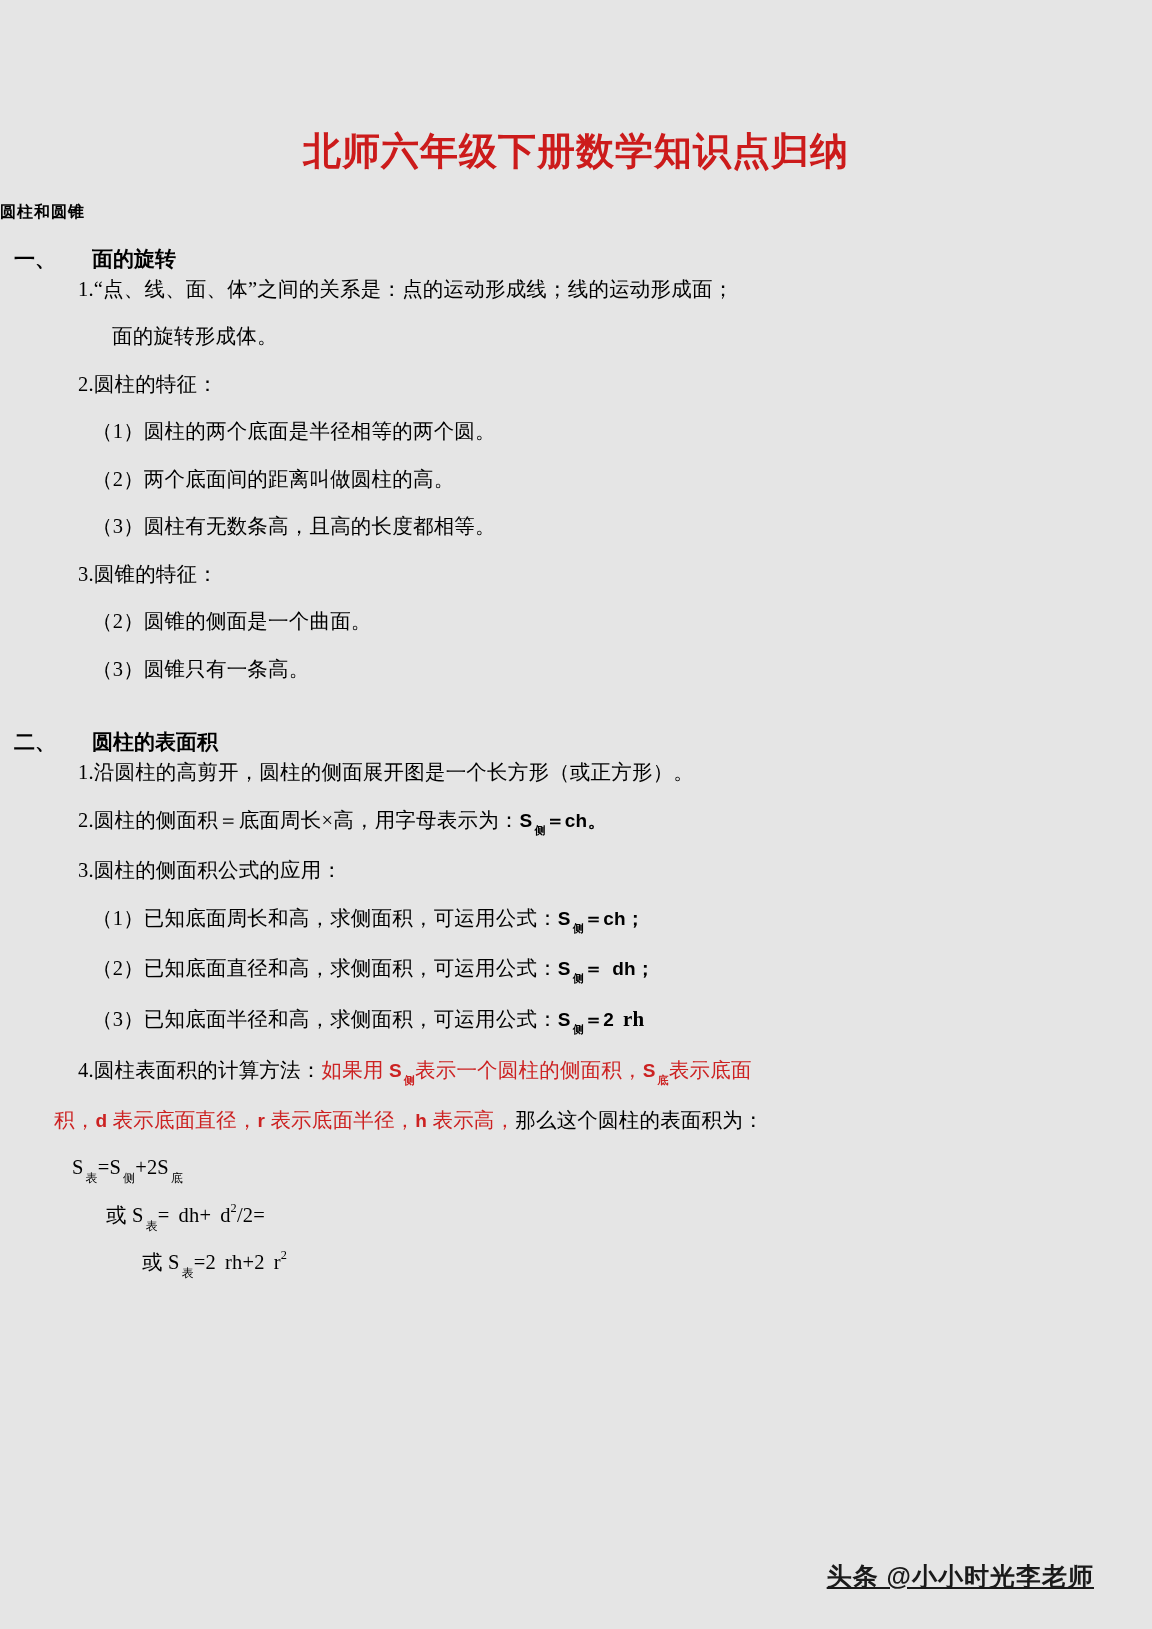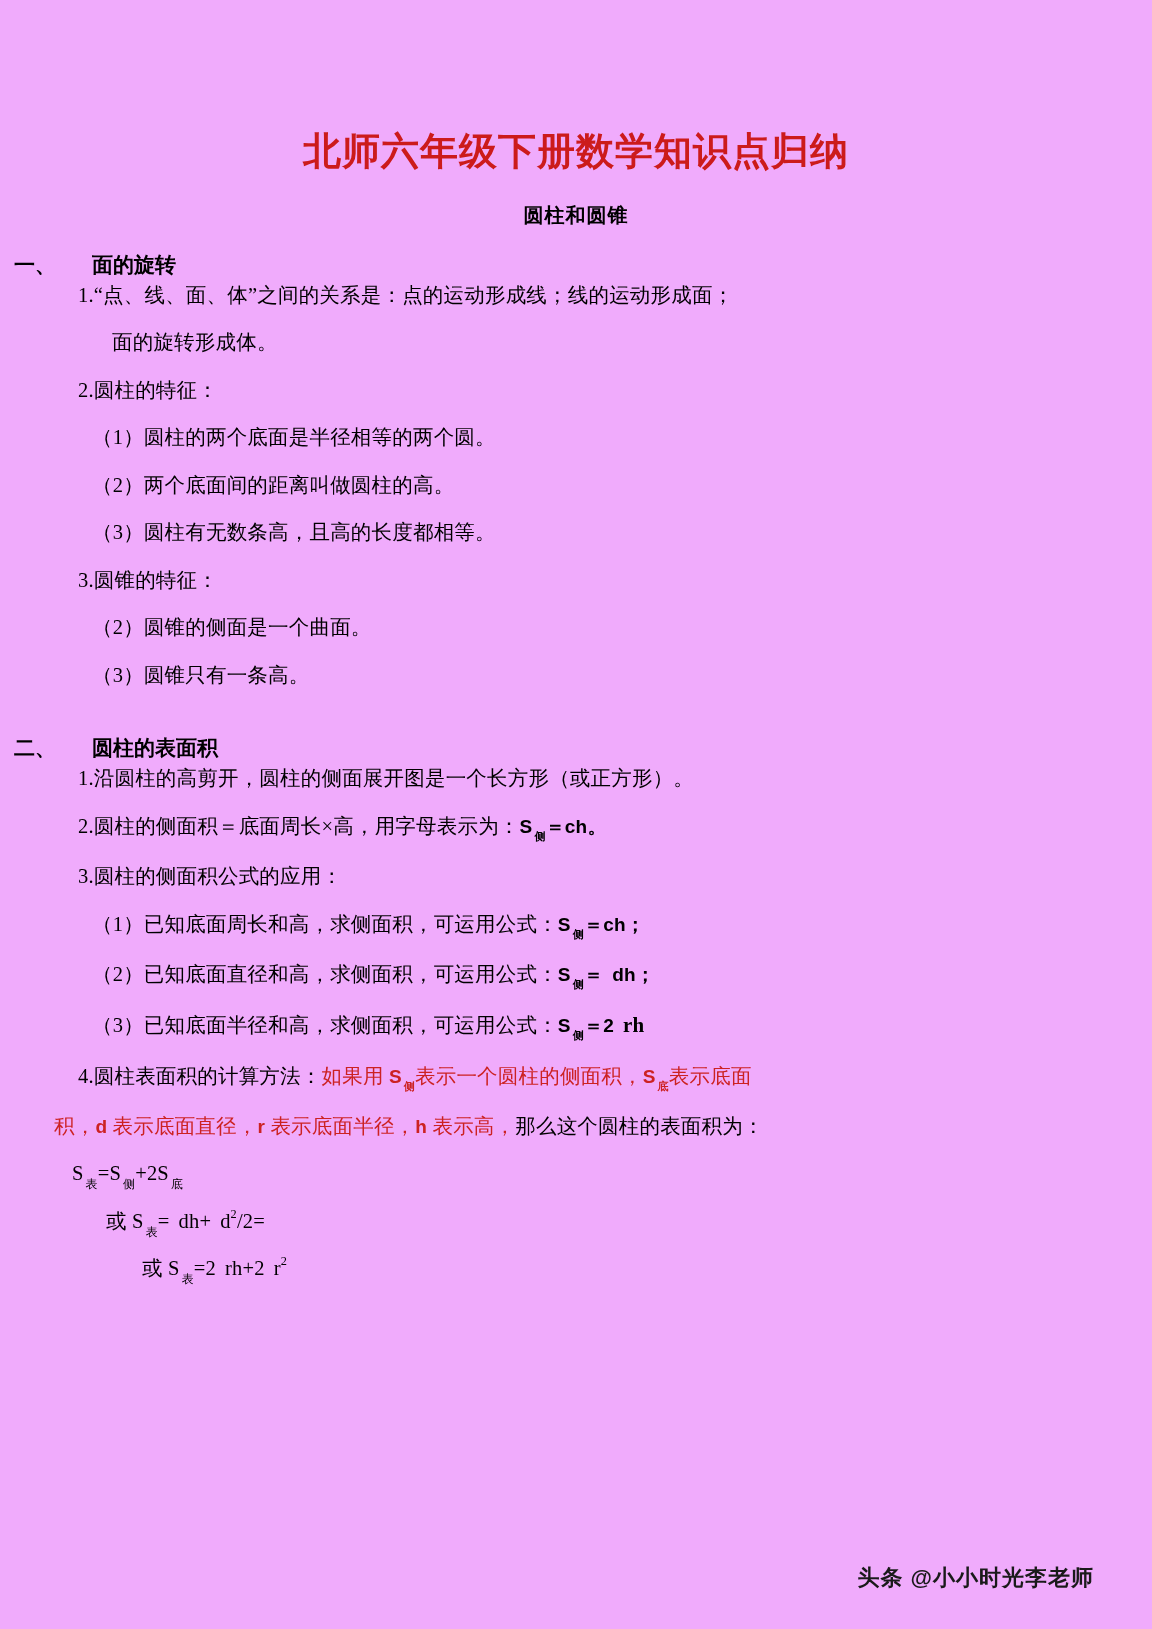--- a/index.html
+++ b/index.html
@@ -10,21 +10,21 @@
   }
   body {
     font-family: "Liberation Serif", "DejaVu Serif", serif;
     color: #000000;
   }
   .page {
     position: relative;
     width: 1152px;
     height: 1629px;
     margin: 0 auto;
-    background: #f0abfc;
+    background: #e5e5e5;
     overflow: hidden;
     box-sizing: border-box;
   }
   .content {
     position: absolute;
     left: 0;
     top: 0;
     width: 1152px;
   }
 
@@ -34,25 +34,25 @@
     color: #cc1b1b;
     font-family: "Liberation Sans", "DejaVu Sans", sans-serif;
     font-weight: bold;
     font-size: 38px;
     letter-spacing: 1px;
     margin: 0;
     padding-top: 128px;
     line-height: 1.25;
   }
   .doc-subtitle {
-    text-align: center;
-    color: #000000;
-    font-family: "Liberation Sans", "DejaVu Sans", sans-serif;
-    font-weight: bold;
-    font-size: 20px;
+    text-align: left;
+    color: #000000;
+    font-family: "Liberation Sans", "DejaVu Sans", sans-serif;
+    font-weight: bold;
+    font-size: 16px;
     margin: 0;
     padding-top: 26px;
     letter-spacing: 1px;
   }
 
   
   .section-heading {
     font-family: "Liberation Sans", "DejaVu Sans", sans-serif;
     font-weight: bold;
     font-size: 21px;
@@ -119,24 +119,25 @@
   }
   .gap { display: inline-block; width: 9px; }
 
   
   .watermark {
     position: absolute;
     right: 58px;
     bottom: 36px;
     font-family: "Liberation Sans", "DejaVu Sans", sans-serif;
     font-weight: bold;
-    font-size: 22px;
+    font-size: 25px;
     color: #1a1a1a;
     letter-spacing: 1px;
     white-space: nowrap;
+    text-decoration: underline;
   }
 </style>
 </head>
 <body>
 
 <div class="page">
   <div class="content">
 
     <h1 class="doc-title" style="color: rgb(204, 27, 27);">北师六年级下册数学知识点归纳</h1>
     <h2 class="doc-subtitle">圆柱和圆锥</h2>

